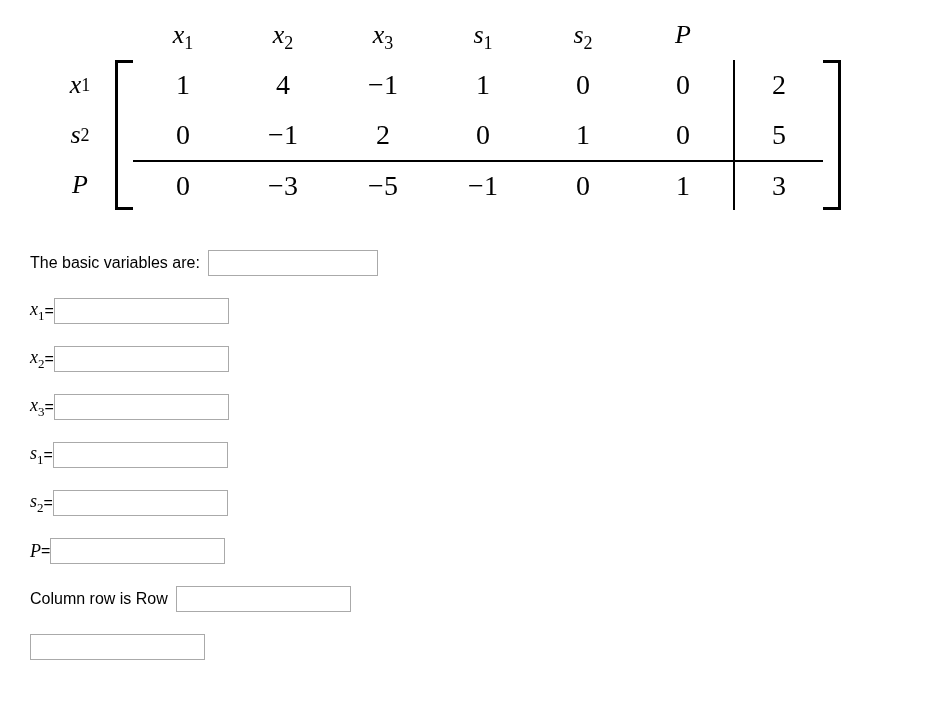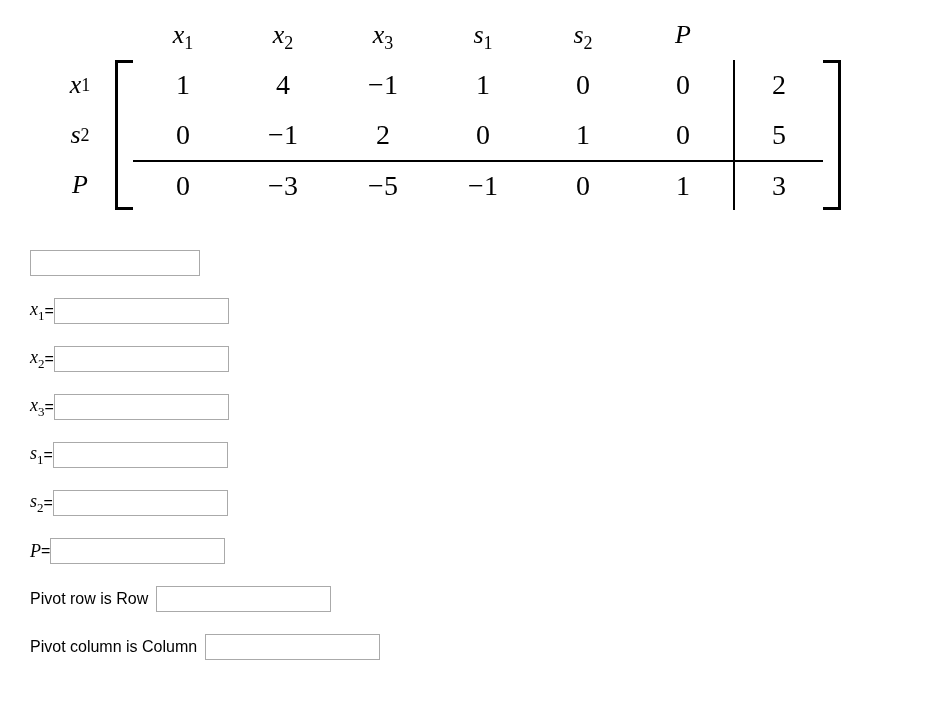--- a/index.html
+++ b/index.html
@@ -200,20 +200,21 @@
         </div>
       </div>
       <div class="bracket-right"></div>
     </div>
   </div>
 </div>
 
 <div class="form-section">
 
   <div class="form-row">
+    <span class="form-label">The basic variables are:</span>
     <input type="text" class="input-wide" value="" style="">
   </div>
 
 
   <div class="form-row">
     <span class="var-label"><span>x</span><sub>1</sub></span>
     <span> = </span>
     <input type="text" class="input-med" value="" style="">
   </div>
 
@@ -241,22 +242,21 @@
     <input type="text" class="input-med" value="" style="">
   </div>
 
   <div class="form-row">
     <span class="var-label">P</span>
     <span> = </span>
     <input type="text" class="input-med" value="" style="">
   </div>
 
   <div class="form-row">
-    <span class="form-label">Pivot row is Row</span>
+    <span class="form-label">Column row is Row</span>
     <input type="text" class="input-small" value="" style="">
   </div>
 
   <div class="form-row">
-    <span class="form-label">Pivot column is Column</span>
     <input type="text" class="input-small" value="" style="">
   </div>
 
 </div>
 
 </body></html>

